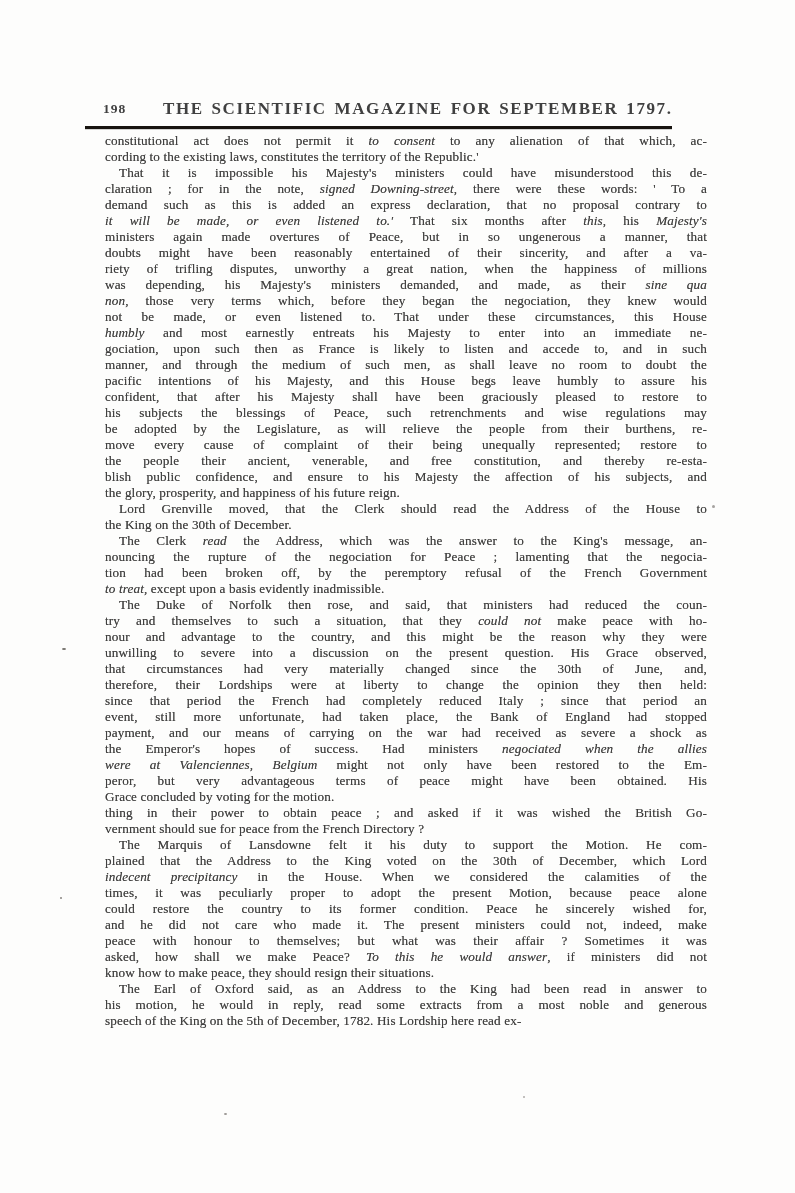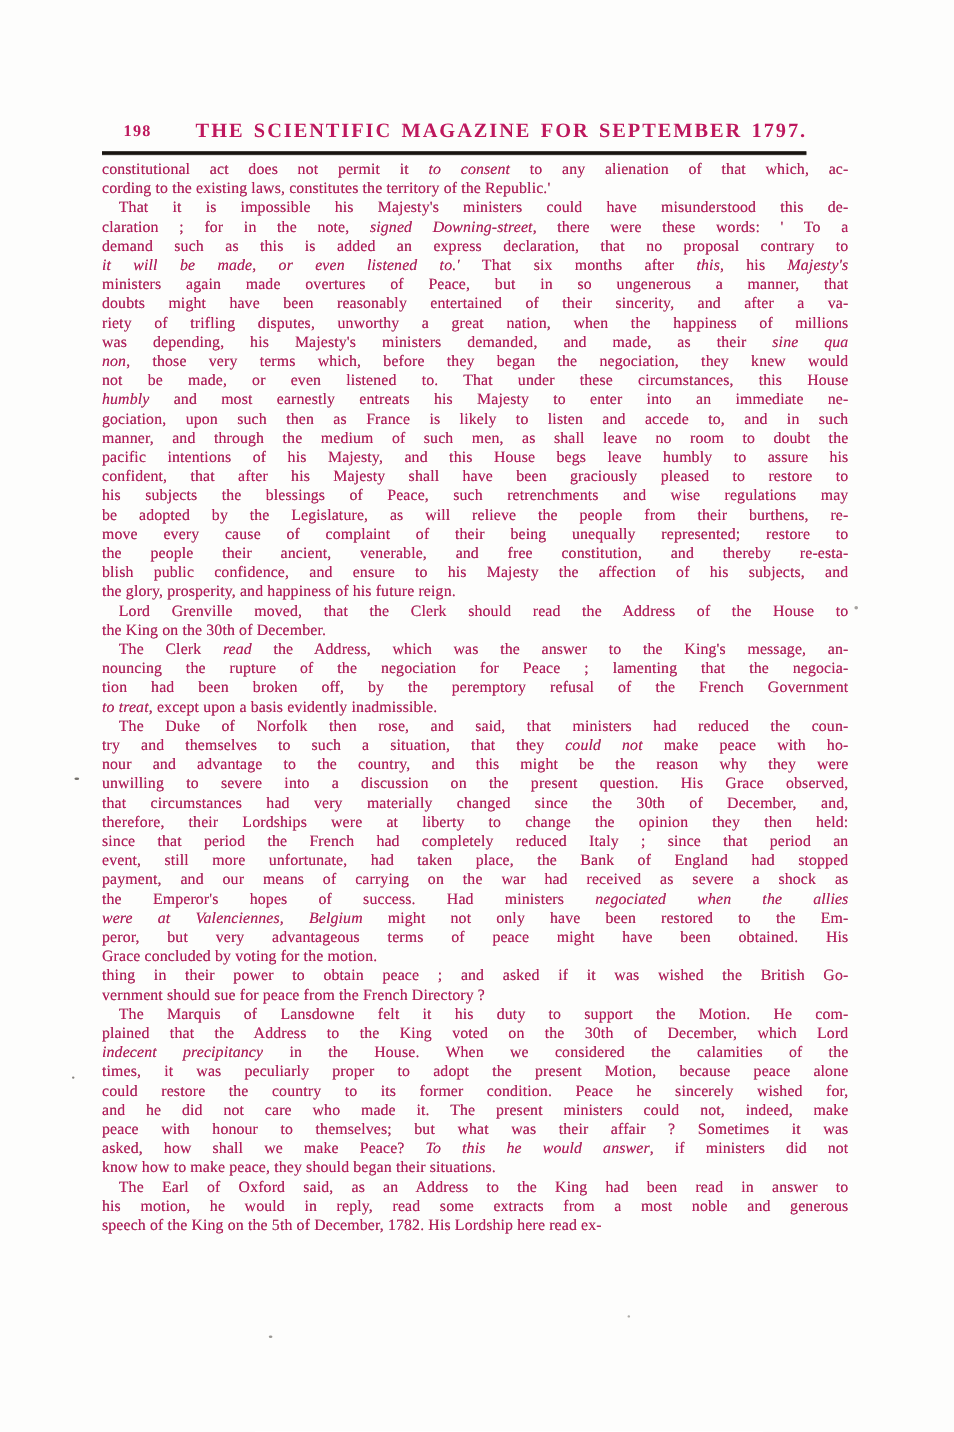--- a/index.html
+++ b/index.html
@@ -7,21 +7,21 @@
     padding: 0;
     background: #ffffff;
   }
   .scan-page {
     position: relative;
     width: 795px;
     height: 1193px;
     background: #fdfdfc;
     overflow: hidden;
     font-family: "Liberation Serif", "DejaVu Serif", serif;
-    color: #be185d;
+    color: #404040;
   }
   
   .running-head {
     position: absolute;
     left: 85px;
     top: 99px;
     width: 590px;
     height: 22px;
   }
   .page-number {
@@ -61,20 +61,21 @@
     line-height: 16px;
     letter-spacing: 0.12px;
     text-shadow: 0 0 0.45px rgba(28,23,19,0.55);
   }
   .para { margin: 0; }
   .line {
     text-align: justify;
     text-align-last: justify;
     -moz-text-align-last: justify;
     min-height: 16px;
+    margin-left: 20px;
   }
   .line.last {
     text-align-last: left;
     -moz-text-align-last: left;
   }
   .para.indent .line.first { text-indent: 14px; }
   em { font-style: italic; }
   
   .speck {
     position: absolute;
@@ -135,21 +136,21 @@
         <div class="line first">The Clerk <em>read</em> the Address, which was the answer to the King's message, an-</div>
         <div class="line">nouncing the rupture of the negociation for Peace ; lamenting that the negocia-</div>
         <div class="line">tion had been broken off, by the peremptory refusal of the French Government</div>
         <div class="line last"><em>to treat</em>, except upon a basis evidently inadmissible.</div>
       </div>
       <div class="para indent">
         <div class="line first">The Duke of Norfolk then rose, and said, that ministers had reduced the coun-</div>
         <div class="line">try and themselves to such a situation, that they <em>could not</em> make peace with ho-</div>
         <div class="line">nour and advantage to the country, and this might be the reason why they were</div>
         <div class="line">unwilling to severe into a discussion on the present question.  His Grace observed,</div>
-        <div class="line">that circumstances had very materially changed since the 30th of December, and,</div>
+        <div class="line">that circumstances had very materially changed since the 30th of June, and,</div>
         <div class="line">therefore, their Lordships were at liberty to change the opinion they then held:</div>
         <div class="line">since that period the French had completely reduced Italy ; since that period an</div>
         <div class="line">event, still more unfortunate, had taken place, the Bank of England had stopped</div>
         <div class="line">payment, and our means of carrying on the war had received as severe a shock as</div>
         <div class="line">the Emperor's hopes of success.  Had ministers <em>negociated when the allies</em></div>
         <div class="line"><em>were at Valenciennes, Belgium</em> might not only have been restored to the Em-</div>
         <div class="line">peror, but very advantageous terms of peace might have been obtained.  His</div>
         <div class="line last">Grace concluded by voting for the motion.</div>
       </div>
       <div class="para indent">
@@ -158,21 +159,21 @@
       </div>
       <div class="para indent">
         <div class="line first">The Marquis of Lansdowne felt it his duty to support the Motion.  He com-</div>
         <div class="line">plained that the Address to the King voted on the 30th of December, which Lord</div>
         <div class="line"><em>indecent precipitancy</em> in the House.  When we considered the calamities of the</div>
         <div class="line">times, it was peculiarly proper to adopt the present Motion, because peace alone</div>
         <div class="line">could restore the country to its former condition.  Peace he sincerely wished for,</div>
         <div class="line">and he did not care who made it.  The present ministers could not, indeed, make</div>
         <div class="line">peace with honour to themselves; but what was their affair ?  Sometimes it was</div>
         <div class="line">asked, how shall we make Peace?  <em>To this he would answer</em>, if ministers did not</div>
-        <div class="line last">know how to make peace, they should began their situations.</div>
+        <div class="line last">know how to make peace, they should resign their situations.</div>
       </div>
       <div class="para indent">
         <div class="line first">The Earl of Oxford said, as an Address to the King had been read in answer to</div>
         <div class="line">his motion, he would in reply, read some extracts from a most noble and generous</div>
         <div class="line last">speech of the King on the 5th of December, 1782.  His Lordship here read ex-</div>
       </div>
     </div>
 
   <div class="speck s1"></div>
   <div class="speck s2"></div>

